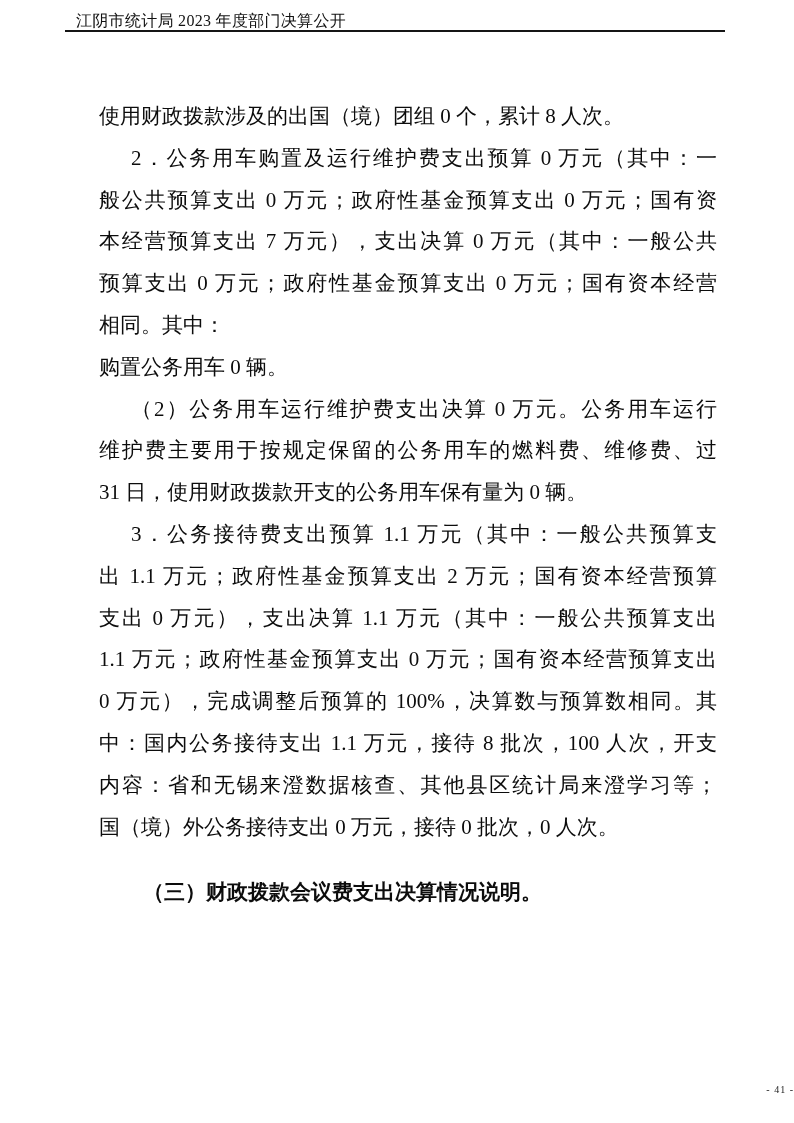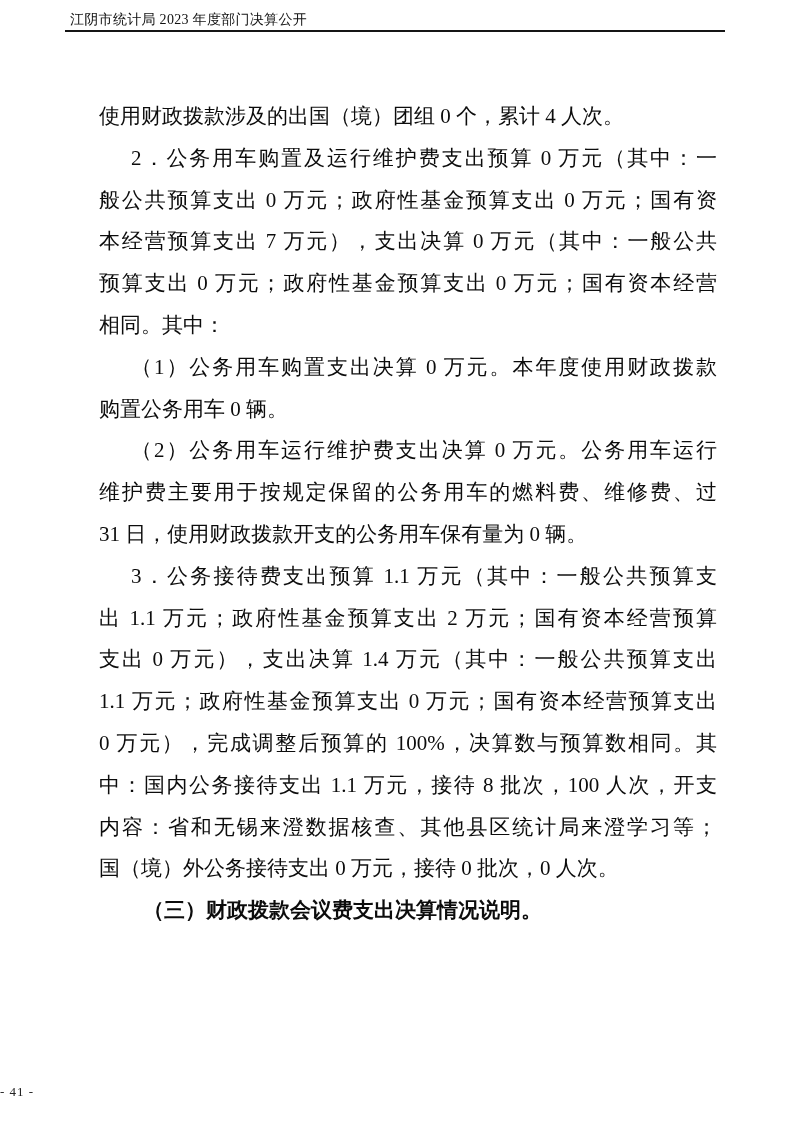--- a/index.html
+++ b/index.html
@@ -6,22 +6,22 @@
   .page{
     position:relative;
     width:794px;height:1123px;
     background:#ffffff;
     font-family:"Liberation Serif","DejaVu Serif",serif;
     color:#000;
     overflow:hidden;
   }
   .header-title{
     position:absolute;
-    left:70px;top:11px;
-    font-size:14px;
+    left:76px;top:11px;
+    font-size:16px;
     letter-spacing:0.3px;
     color:#111;
     white-space:nowrap;
   }
   .header-rule{
     position:absolute;
     left:65px;top:30px;
     width:660px;height:2px;
     background:#151515;
   }
@@ -36,56 +36,55 @@
     height:41.8px;
     text-align:left;
     white-space:normal;
     color:#0c0c0c;
   }
   .str{
     text-align:justify;
     text-align-last:justify;
   }
   .ind{ padding-left:32px; }
-  .indb{ padding-left:44px; }
+  .indb{ padding-left:44px;margin-top:24px; }
   .bold{ font-weight:bold; }
   .footer{
     position:absolute;
     left:0;top:1084px;
     width:100%;
-    text-align:left;
-    font-size:13px;
+    text-align:right;
+    font-size:10px;
     color:#222;
     letter-spacing:1px;
   }
 </style>
 </head>
 <body>
 
 <div class="page">
 
   <div class="header-title">江阴市统计局 2023 年度部门决算公开</div>
 
   <div class="header-rule"></div>
 
   <div class="body-text">
-    <div class="ln">使用财政拨款涉及的出国（境）团组 0 个，累计 4 人次。</div>
+    <div class="ln">使用财政拨款涉及的出国（境）团组 0 个，累计 8 人次。</div>
     <div class="ln ind str">2．公务用车购置及运行维护费支出预算 0 万元（其中：一</div>
     <div class="ln str">般公共预算支出 0 万元；政府性基金预算支出 0 万元；国有资</div>
     <div class="ln str">本经营预算支出 7 万元），支出决算 0 万元（其中：一般公共</div>
     <div class="ln str">预算支出 0 万元；政府性基金预算支出 0 万元；国有资本经营</div>
     <div class="ln">相同。其中：</div>
-    <div class="ln ind str">（1）公务用车购置支出决算 0 万元。本年度使用财政拨款</div>
     <div class="ln">购置公务用车 0 辆。</div>
     <div class="ln ind str">（2）公务用车运行维护费支出决算 0 万元。公务用车运行</div>
     <div class="ln str">维护费主要用于按规定保留的公务用车的燃料费、维修费、过</div>
     <div class="ln">31 日，使用财政拨款开支的公务用车保有量为 0 辆。</div>
     <div class="ln ind str">3．公务接待费支出预算 1.1 万元（其中：一般公共预算支</div>
     <div class="ln str">出 1.1 万元；政府性基金预算支出 2 万元；国有资本经营预算</div>
-    <div class="ln str">支出 0 万元），支出决算 1.4 万元（其中：一般公共预算支出</div>
+    <div class="ln str">支出 0 万元），支出决算 1.1 万元（其中：一般公共预算支出</div>
     <div class="ln str">1.1 万元；政府性基金预算支出 0 万元；国有资本经营预算支出</div>
     <div class="ln str">0 万元），完成调整后预算的 100%，决算数与预算数相同。其</div>
     <div class="ln str">中：国内公务接待支出 1.1 万元，接待 8 批次，100 人次，开支</div>
     <div class="ln str">内容：省和无锡来澄数据核查、其他县区统计局来澄学习等；</div>
     <div class="ln">国（境）外公务接待支出 0 万元，接待 0 批次，0 人次。</div>
     <div class="ln indb bold">（三）财政拨款会议费支出决算情况说明。</div>
   </div>
 
   <div class="footer">- 41 -</div>
 

